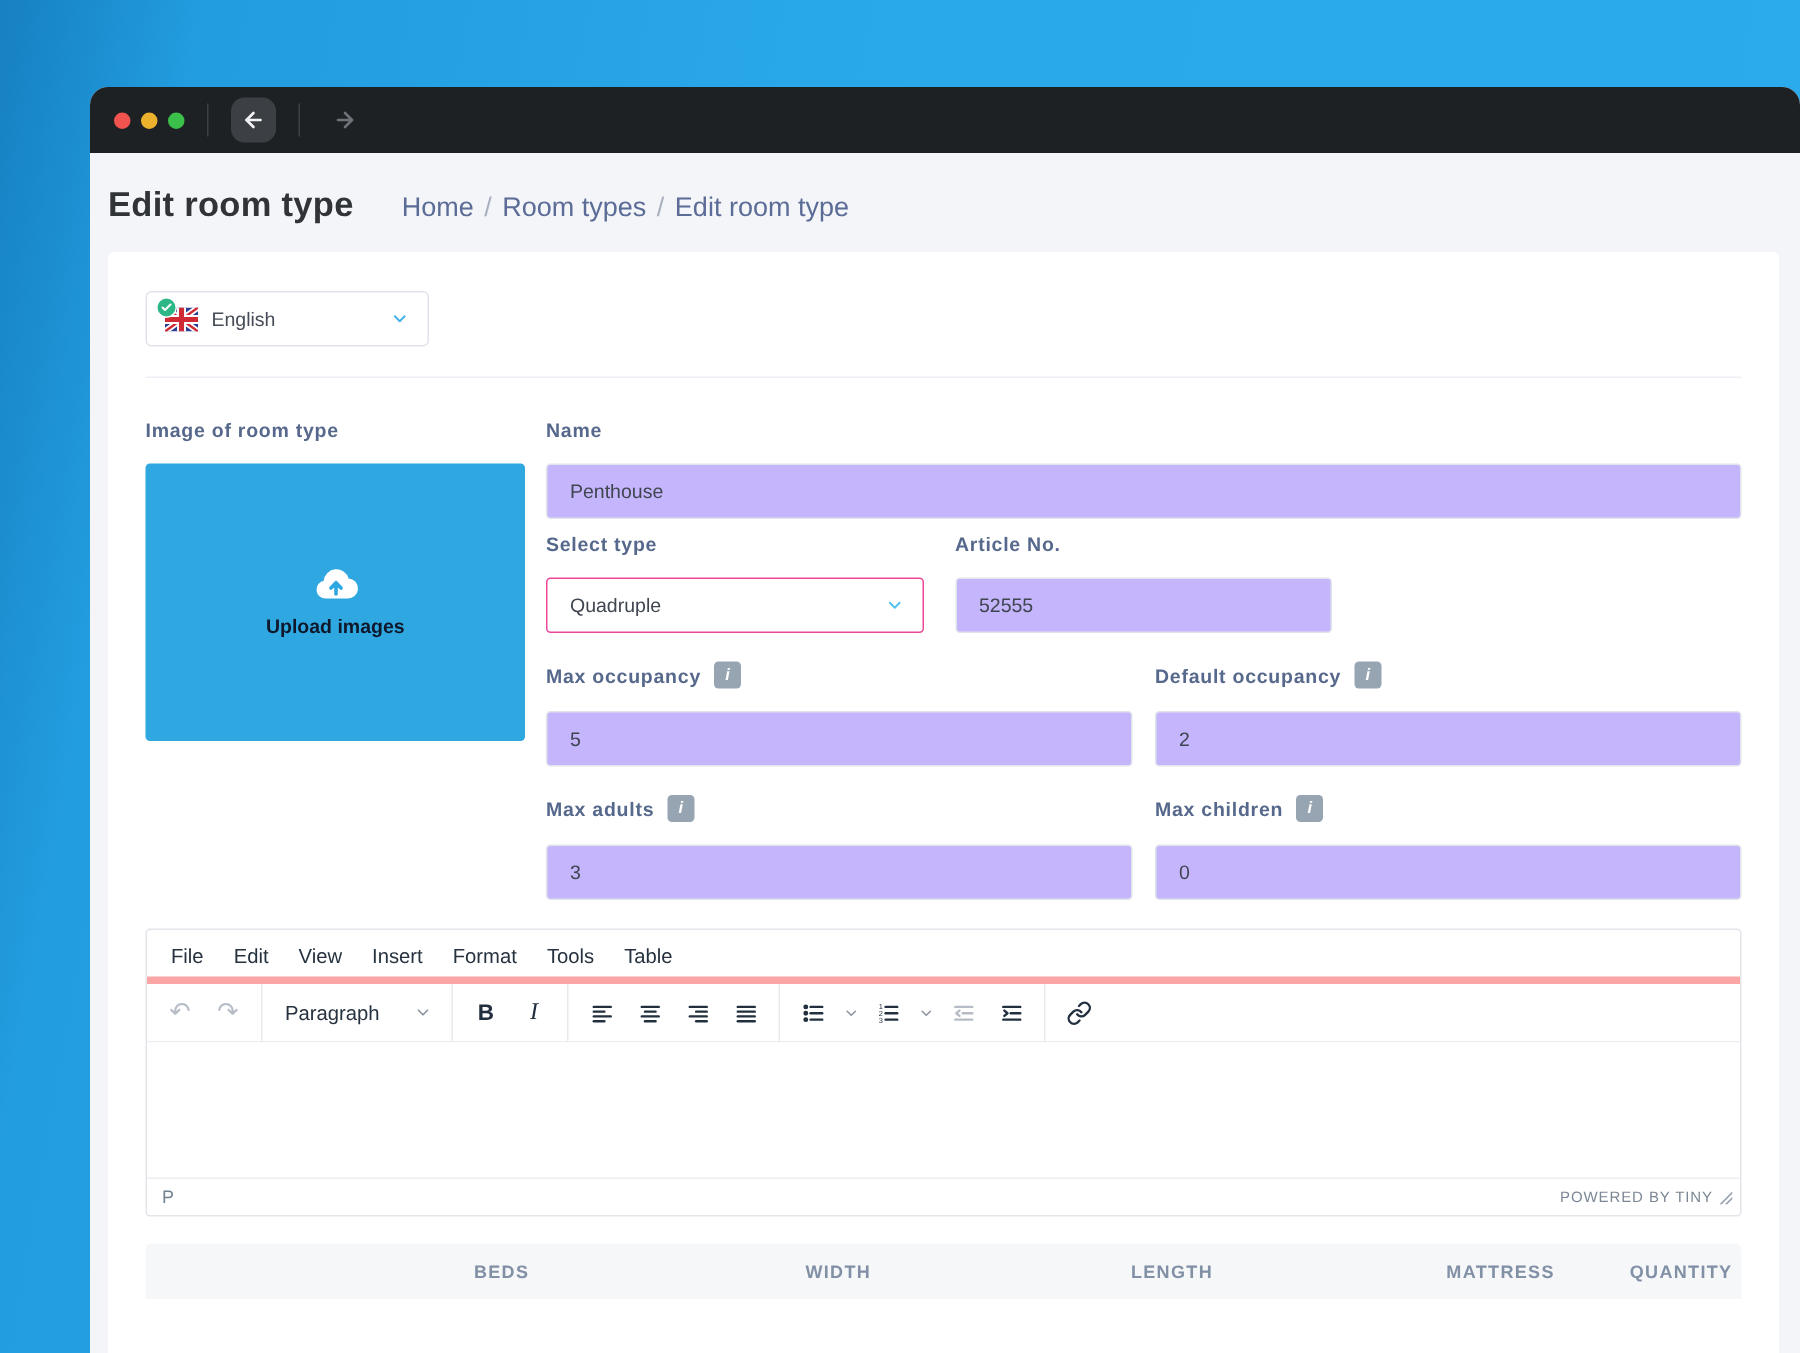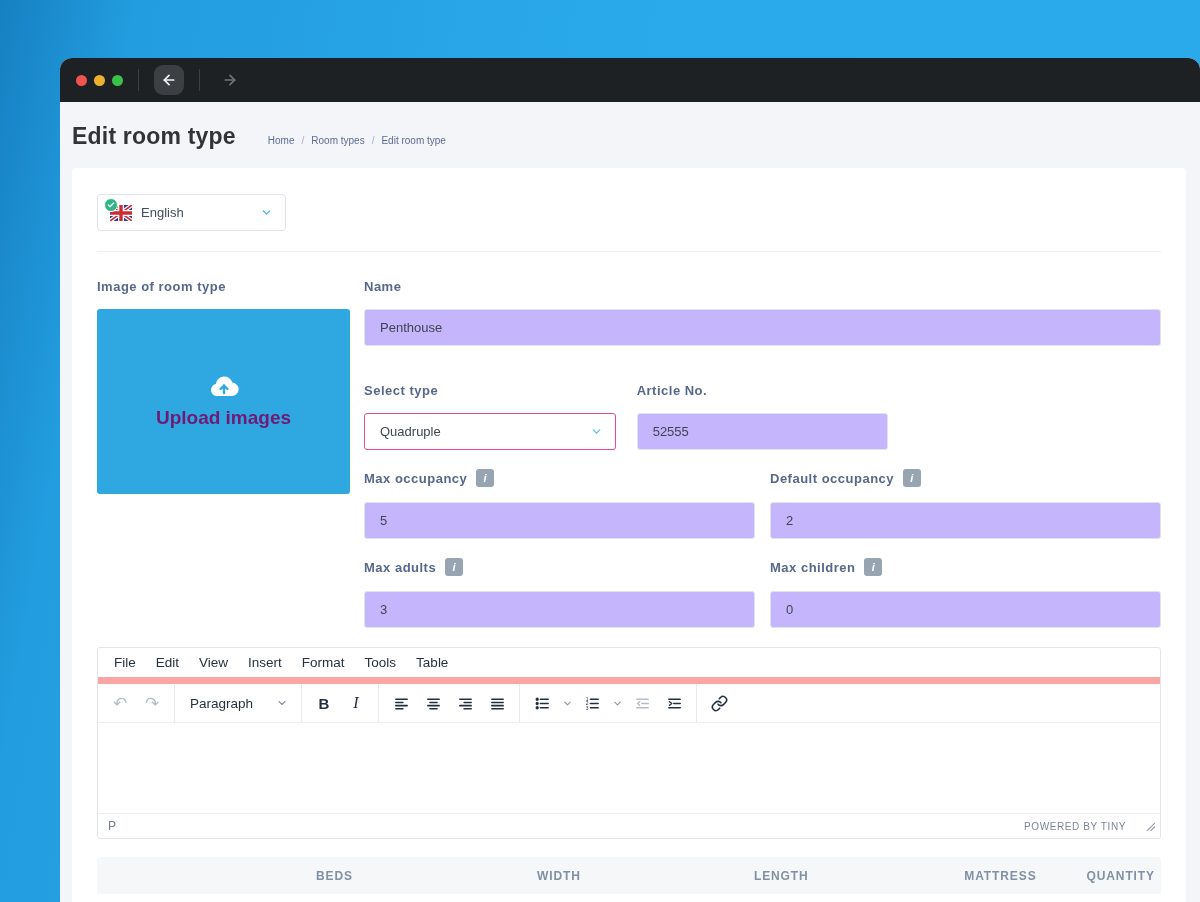--- a/index.html
+++ b/index.html
@@ -17,70 +17,70 @@
   .traffic { display:flex; gap:7px; }
   .dot { width:11px; height:11px; border-radius:50%; }
   .dot.red { background:#f1534f; } .dot.yellow { background:#ecb22e; } .dot.green { background:#3bc14a; }
   .tb-sep { width:1px; height:22px; background:#3c4044; margin:0 15px; }
   .nav-btn { width:30px; height:30px; border-radius:9px; display:flex; align-items:center; justify-content:center; }
   .nav-back { background:#3c4044; color:#f2f3f4; }
   .nav-fwd { color:#6e7379; }
   
   .page-header { display:flex; align-items:baseline; gap:32px; padding:21px 28px 18px 12px; }
   .page-title { font-size:23px; font-weight:700; color:#303439; letter-spacing:.2px; }
-  .breadcrumb { font-size:10px; color:#5b6c97; display:flex; gap:7px; }
+  .breadcrumb { font-size:18px; color:#5b6c97; display:flex; gap:7px; }
   .breadcrumb .sep { color:#a9b0bf; }
   
   .card { background:#fff; margin:0 14px 0 12px; border-radius:4px; padding:26px 25px 0 25px; min-height:740px; }
   
   .lang-select { width:189px; height:37px; border:1px solid #dfe3ea; border-radius:4px;
     display:flex; align-items:center; padding:0 12px; gap:9px; background:#fff; cursor:pointer; }
   .flag-wrap { position:relative; width:22px; height:16px; flex:0 0 auto; }
   .check-badge { position:absolute; left:-6px; top:-7px; width:14px; height:14px; background:#2db787;
     border:1.5px solid #fff; border-radius:50%; display:flex; align-items:center; justify-content:center; z-index:2; }
   .lang-label { font-size:13px; color:#454c57; flex:1; }
   .divider { border-top:1px solid #edeff5; margin:20px 0 27px 0; }
   
   .form-grid { display:grid; grid-template-columns:253px 1fr; column-gap:14px; }
   .field-label { font-size:13px; font-weight:700; color:#56688b; letter-spacing:.5px; margin-bottom:15px;
     display:flex; align-items:center; gap:9px; }
   .info-icon { width:18px; height:18px; border-radius:3px; background:#97a4b2; color:#fff; font-size:11px;
     font-weight:700; font-style:italic; display:inline-flex; align-items:center; justify-content:center; cursor:pointer; }
   .upload-box { height:185px; background:#2fa8e1; border-radius:3px; display:flex; flex-direction:column;
     align-items:center; justify-content:center; gap:8px; cursor:pointer; }
-  .upload-label { color:#701a75; font-size:19px; font-weight:700; }
+  .upload-label { color:#0f172a; font-size:13px; font-weight:700; }
   .txt-input { width:100%; height:37px; border:1px solid #dfe3ea; border-radius:3px; padding:0 15px;
     font-size:13px; color:#3f4650; font-family:"Liberation Sans", sans-serif; background:#c4b5fd; outline:none; }
   .select { height:37px; border:1px solid #ec4899; border-radius:3px; padding:0 12px 0 15px; background:#fff;
     display:flex; align-items:center; justify-content:space-between; font-size:13px; color:#3f4650; cursor:pointer; }
-  .frow { margin-bottom:37px; }
+  .frow { margin-bottom:9px; }
   .grid3 { display:grid; grid-template-columns:1fr 1fr 1fr; column-gap:21px; margin-bottom:19px; }
   .grid2 { display:grid; grid-template-columns:1fr 1fr; column-gap:15px; margin-bottom:19px; }
   
   .desc-label { font-size:13px; font-weight:700; color:#32373d; margin:1px 0 10px 0; }
   .editor { border:1px solid #e2e5ea; border-radius:3px; background:#fff; }
-  .menubar { display:flex; align-items:center; height:36px; padding:0 6px; border-bottom:7px solid #fca5a5; }
+  .menubar { display:flex; align-items:flex-end; height:36px; padding:0 6px; border-bottom:5px solid #fca5a5; }
   .menu-item { font-size:13.5px; color:#26323f; padding:6px 10px; border-radius:3px; cursor:pointer; }
   .toolbar { display:flex; align-items:stretch; height:39px; border-bottom:1px solid #eceef2; }
   .tb-group { display:flex; align-items:center; padding:0 7px; border-right:1px solid #e7eaee; gap:2px; }
   .tb-group:last-child { border-right:none; }
   .tb-btn { width:30px; height:30px; display:flex; align-items:center; justify-content:center; border-radius:3px;
     color:#222f3e; cursor:pointer; }
   .tb-btn.disabled { color:#b6bcc6; }
   .undo-glyph { font-family:"DejaVu Sans", sans-serif; font-size:17px; }
   .para-btn { display:flex; align-items:center; justify-content:space-between; width:112px; height:30px;
     padding:0 6px 0 8px; font-size:13.5px; color:#26323f; cursor:pointer; }
   .bold-glyph { font-weight:700; font-size:15px; }
   .italic-glyph { font-family:"Liberation Serif", serif; font-style:italic; font-size:16px; }
   .chev-small { color:#8b939e; }
   .editor-body { height:90px; background:#fff; }
   .statusbar { height:25px; border-top:1px solid #eceef2; display:flex; align-items:center;
     justify-content:space-between; padding:0 5px 0 10px; }
   .status-path { font-size:12px; color:#73808f; }
-  .status-brand { display:flex; align-items:center; gap:20px; font-size:10px; letter-spacing:.6px; color:#7b8795; }
+  .status-brand { display:flex; align-items:center; gap:4px; font-size:10px; letter-spacing:.6px; color:#7b8795; }
   
   .beds-block { margin-top:18px; background:#f5f7f9; border-radius:4px 4px 0 0; padding:0 6px; }
   .beds-grid { display:grid; grid-template-columns:22px 1fr 1fr 1fr 1fr 0.5fr; column-gap:9px; align-items:center; }
   .beds-head { height:37px; }
   .bhead { font-size:12px; font-weight:700; letter-spacing:.9px; color:#8290a6; padding-left:11px;text-align:right; }
   svg { display:block; }
 </style>
 </head>
 <body>
 

